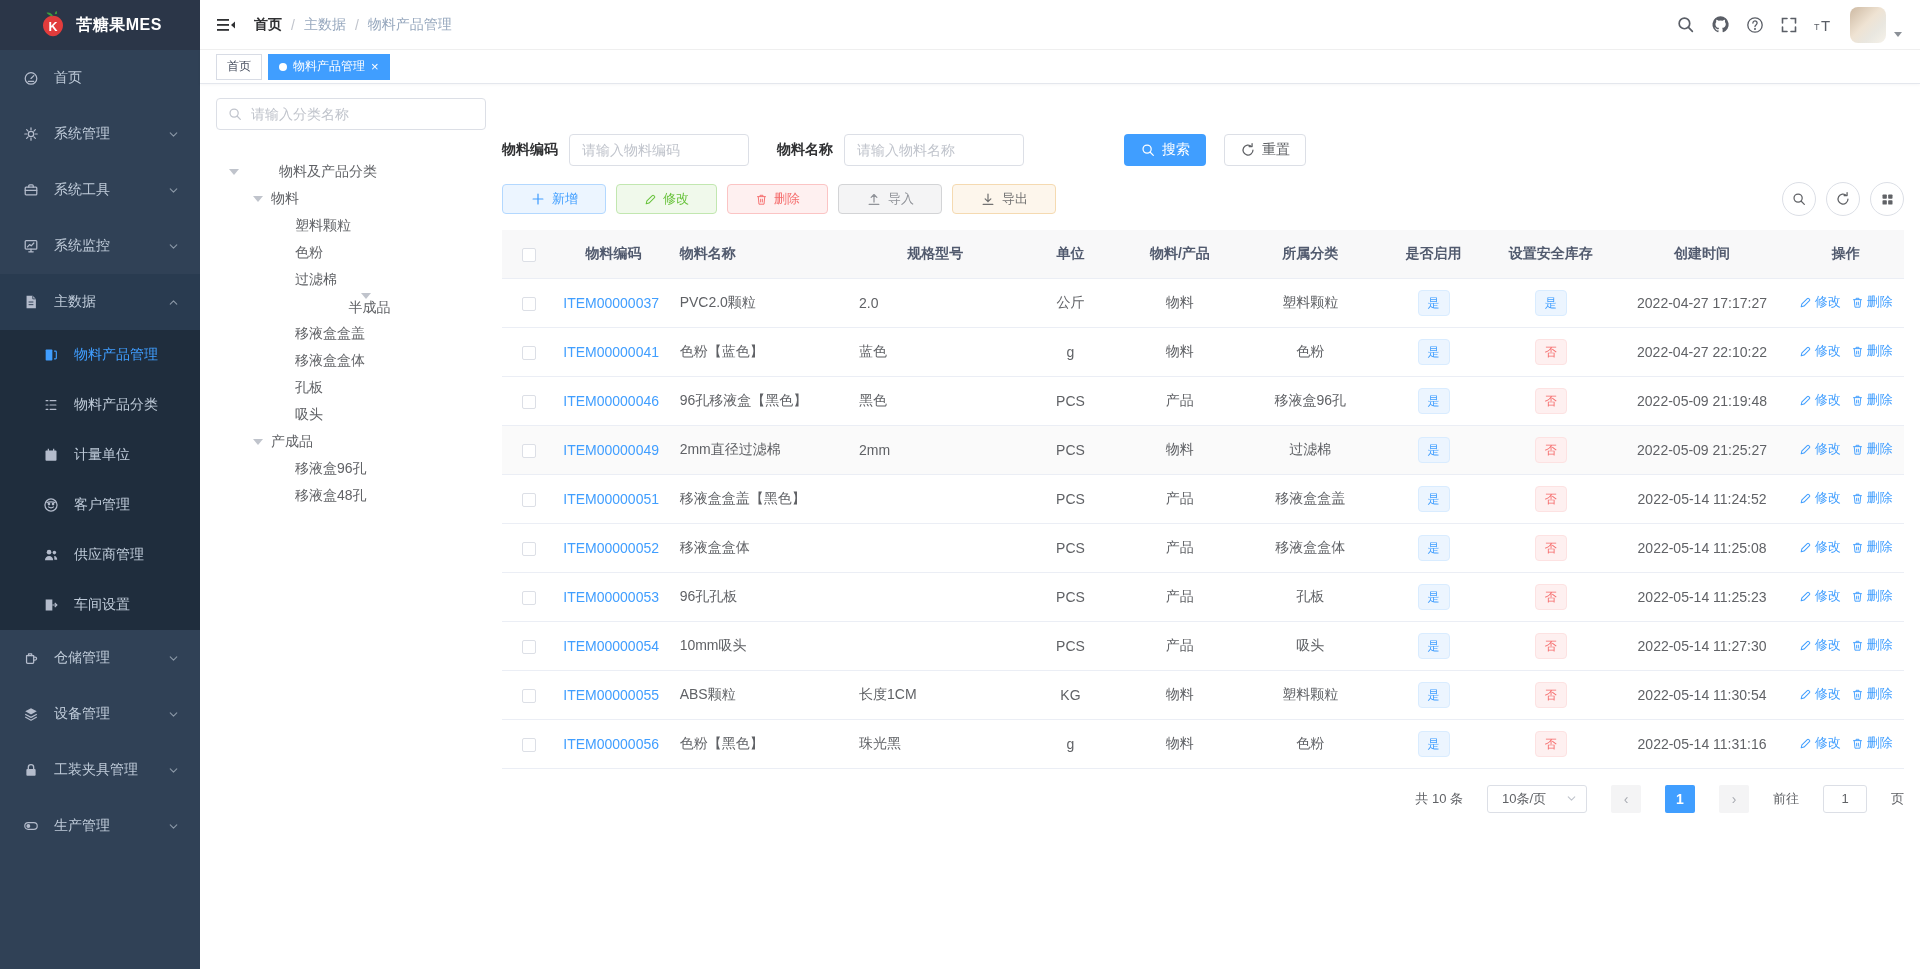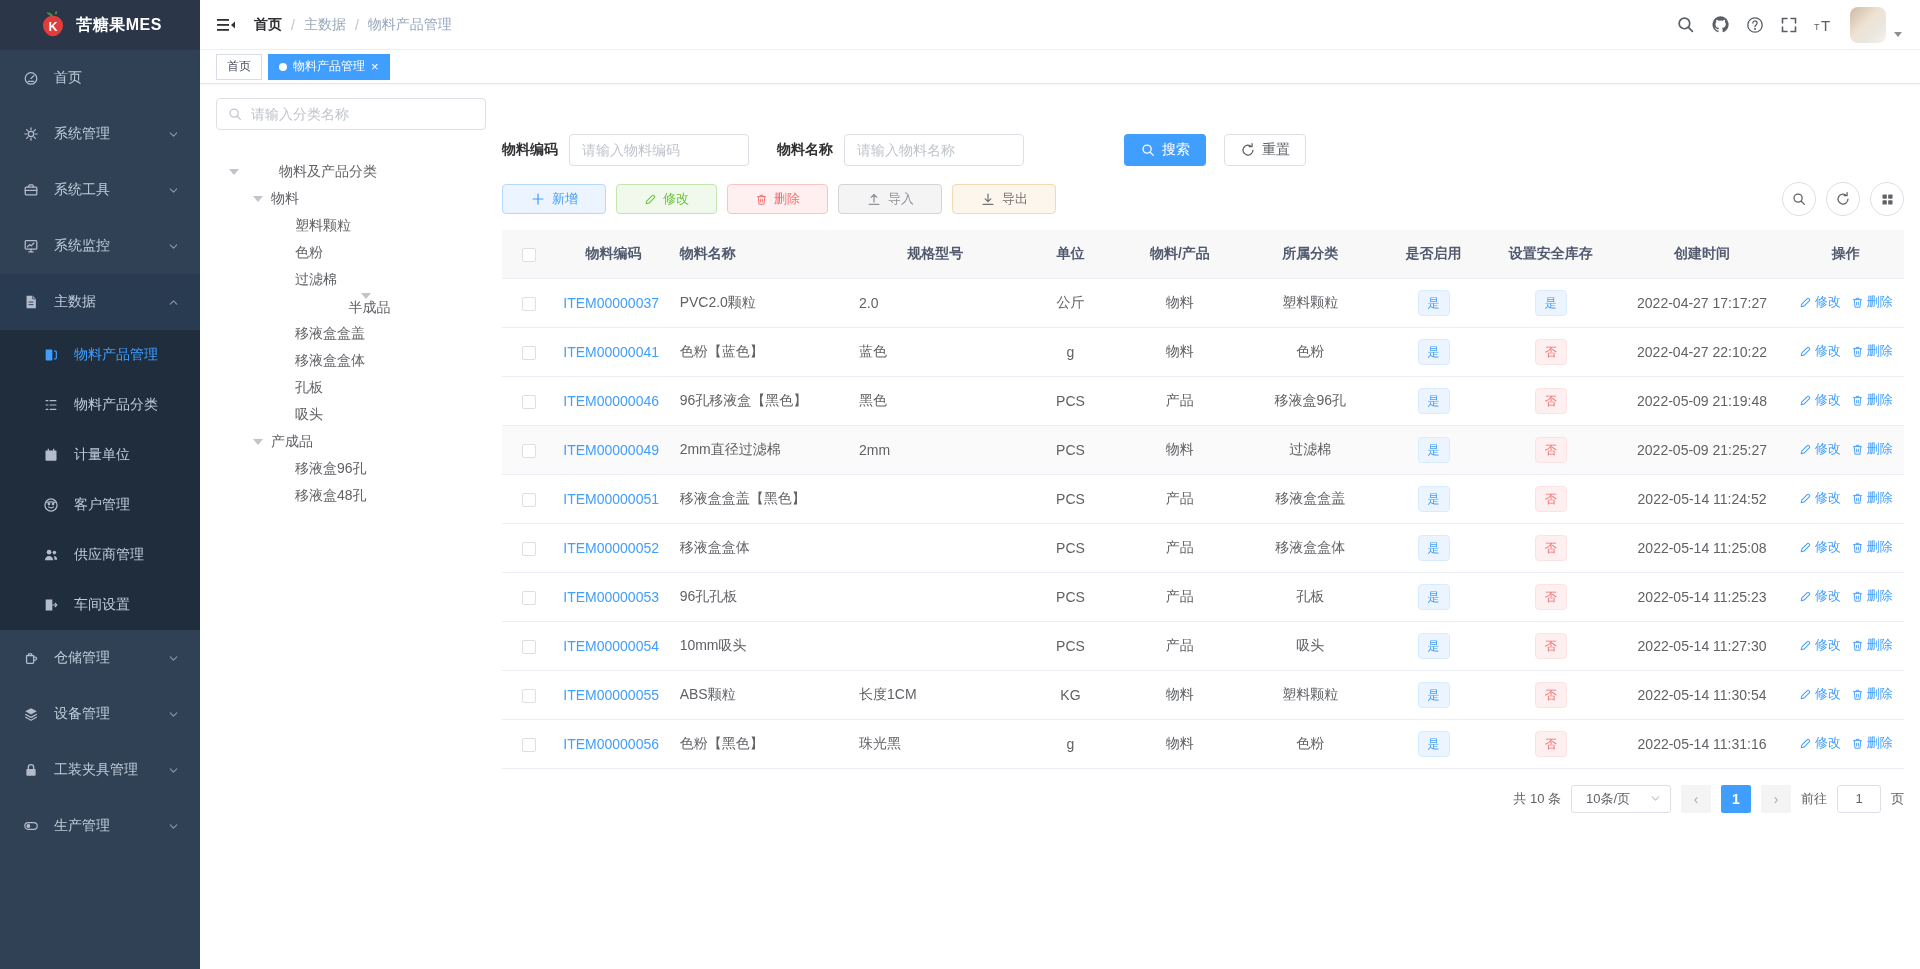--- a/index.html
+++ b/index.html
@@ -90,21 +90,21 @@
   tbody tr.hl { background:#fafafa; }
   .checkbox { width:14px; height:14px; border:1px solid #dcdfe6; border-radius:2px; background:#fff;
     display:inline-block; vertical-align:middle; cursor:pointer; }
   .code-link { color:#409eff; cursor:pointer; }
   .badge { display:inline-block; padding:6px 9px; font-size:12px; line-height:1; border-radius:4px; }
   .badge-yes { background:#ecf5ff; color:#409eff; border:1px solid #d9ecff; }
   .badge-no  { background:#fef0f0; color:#f56c6c; border:1px solid #fde2e2; }
   .op-link { color:#409eff; font-size:13px; cursor:pointer; display:inline-flex; align-items:center; gap:3px; }
   .op-link + .op-link { margin-left:10px; }
   
-  .pagination { display:flex; align-items:center; justify-content:flex-end; gap:10px; margin-top:16px;
+  .pagination { display:flex; align-items:center; justify-content:flex-end; gap:24px; margin-top:16px;
     font-size:13px; color:#606266; }
   .page-select { width:100px; height:28px; border:1px solid #dcdfe6; border-radius:3px; display:flex;
     align-items:center; justify-content:space-between; padding:0 8px 0 14px; cursor:pointer; color:#606266; }
   .page-select .chev { color:#c0c4cc; margin-left:0; }
   .page-btn { min-width:30px; height:28px; border-radius:2px; background:#f4f4f5; display:flex; align-items:center;
     justify-content:center; color:#a8abb2; cursor:pointer; font-size:14px; }
   .page-btn.active { background:#409eff; color:#fff; font-weight:bold; }
   .goto-input { width:44px; height:28px; border:1px solid #dcdfe6; border-radius:3px; text-align:center;
     font-size:13px; color:#606266; }
   svg { display:block; }

